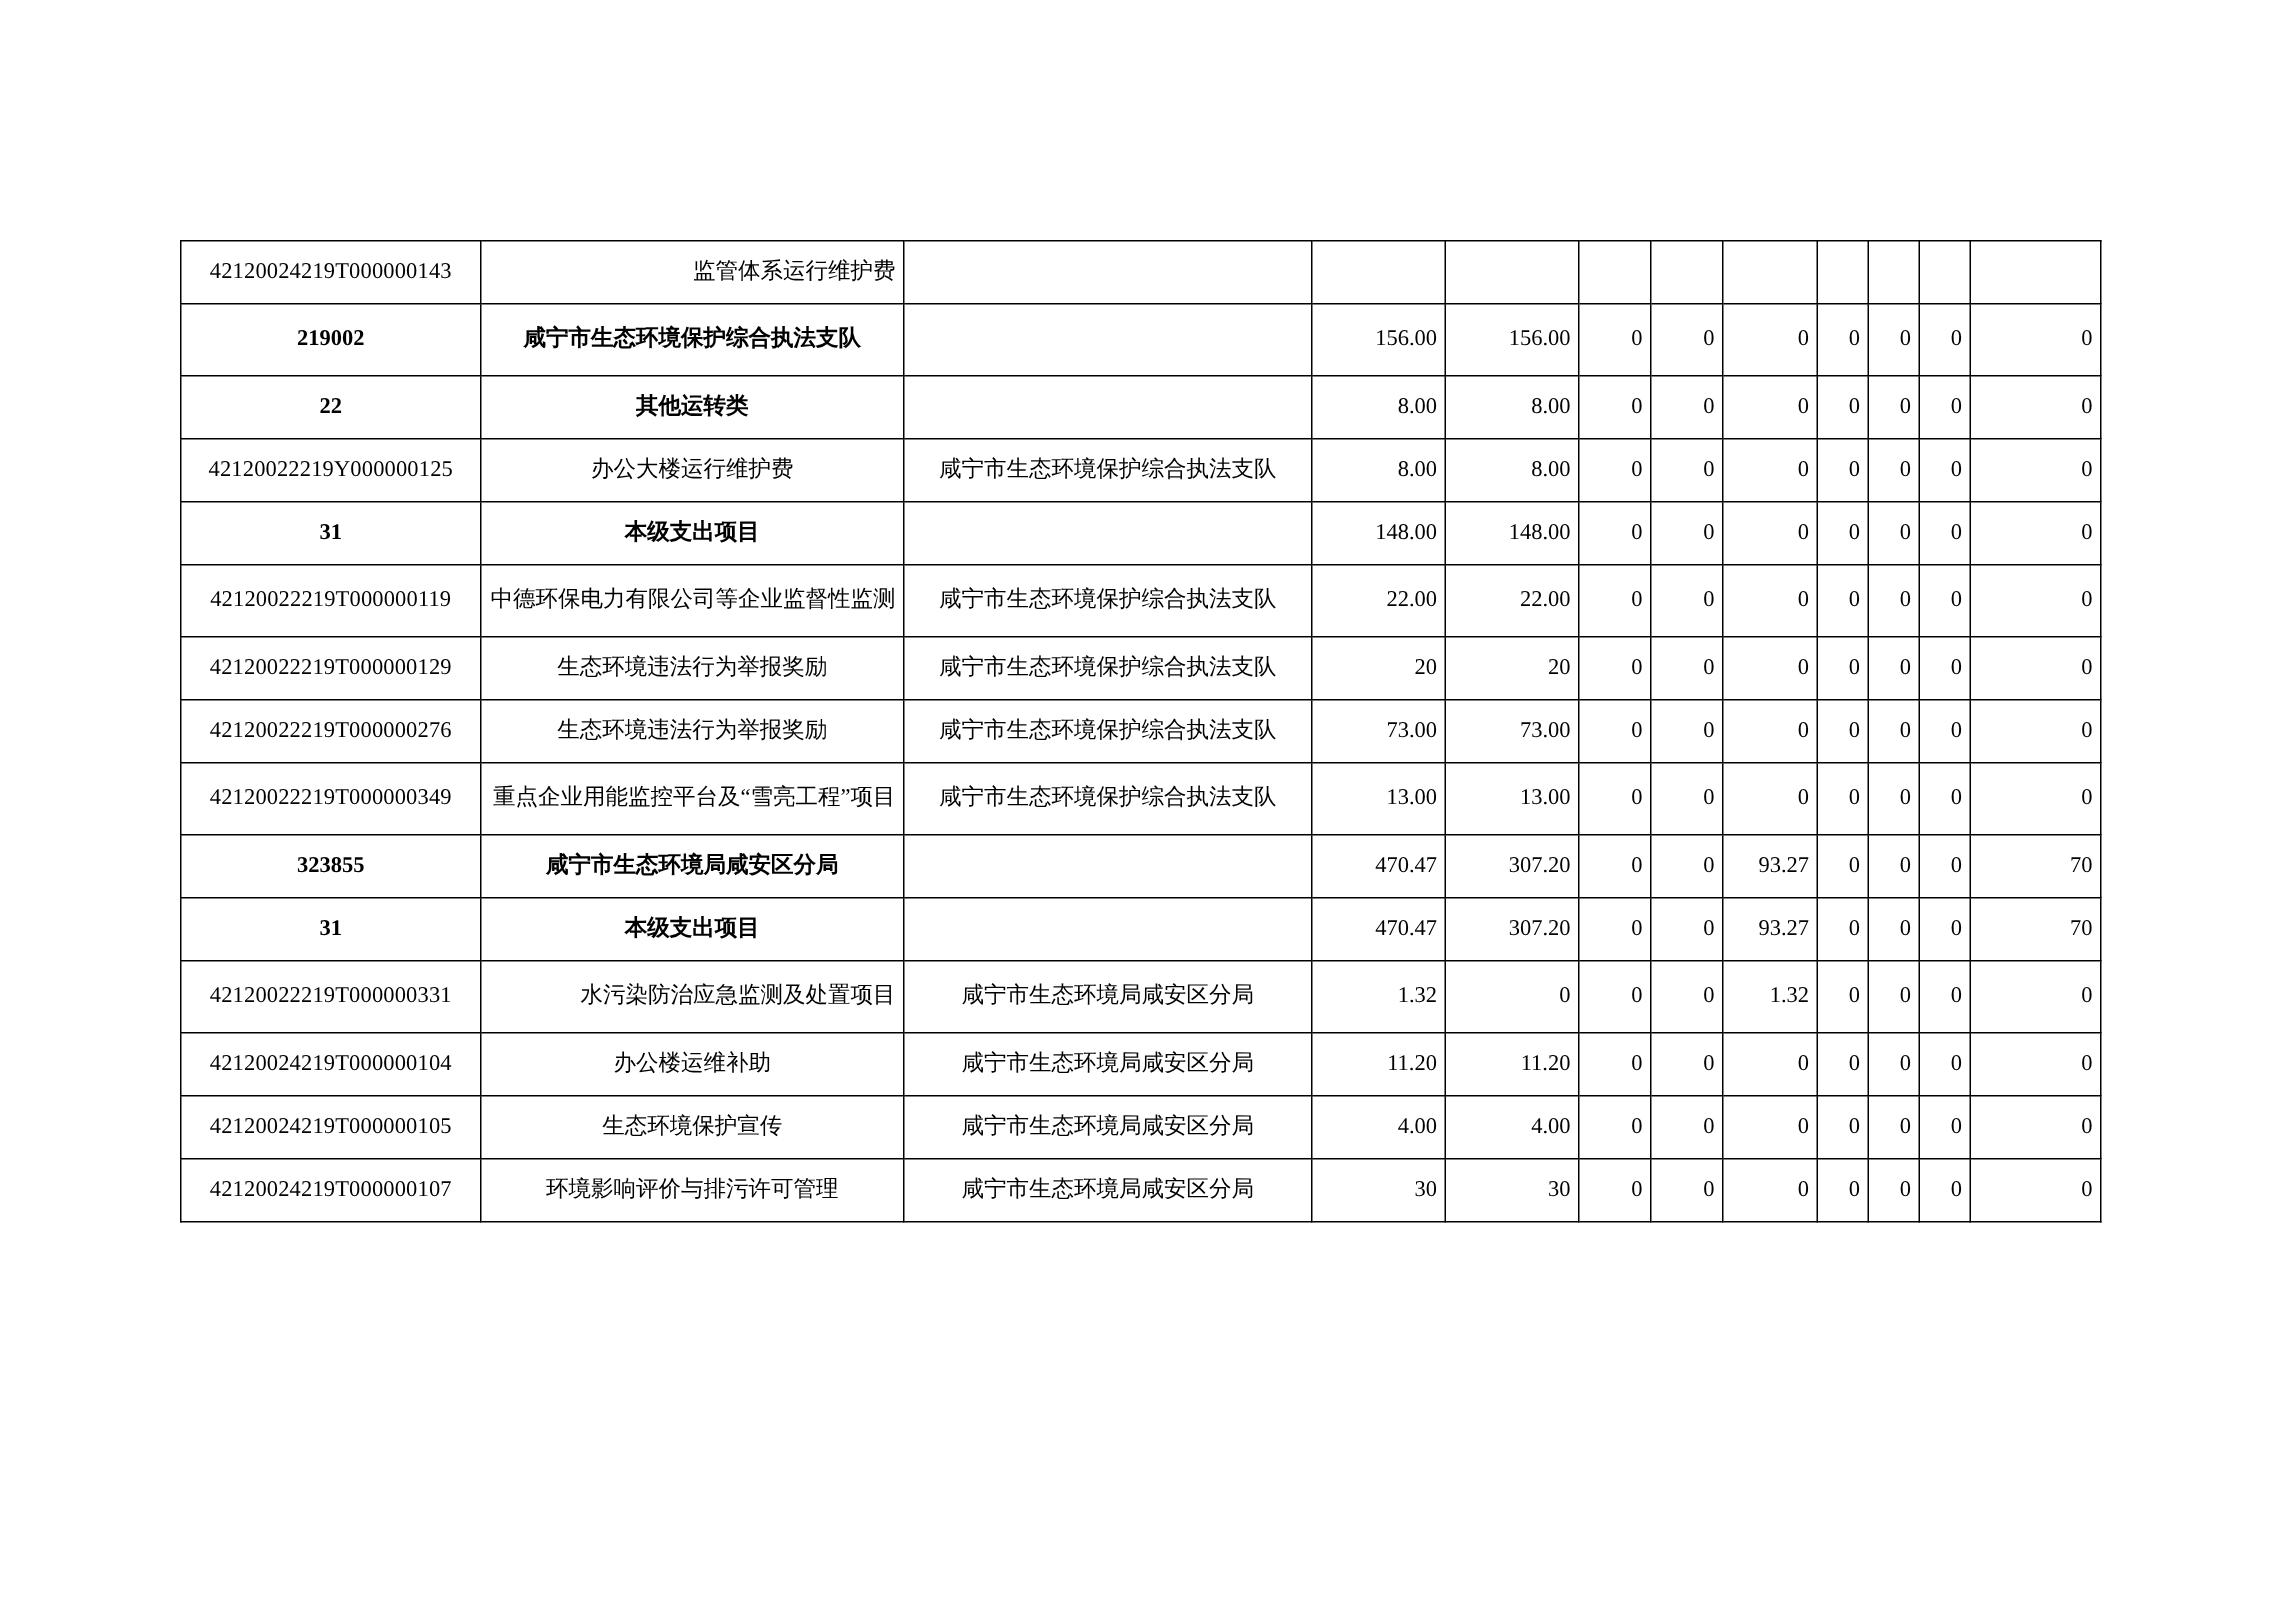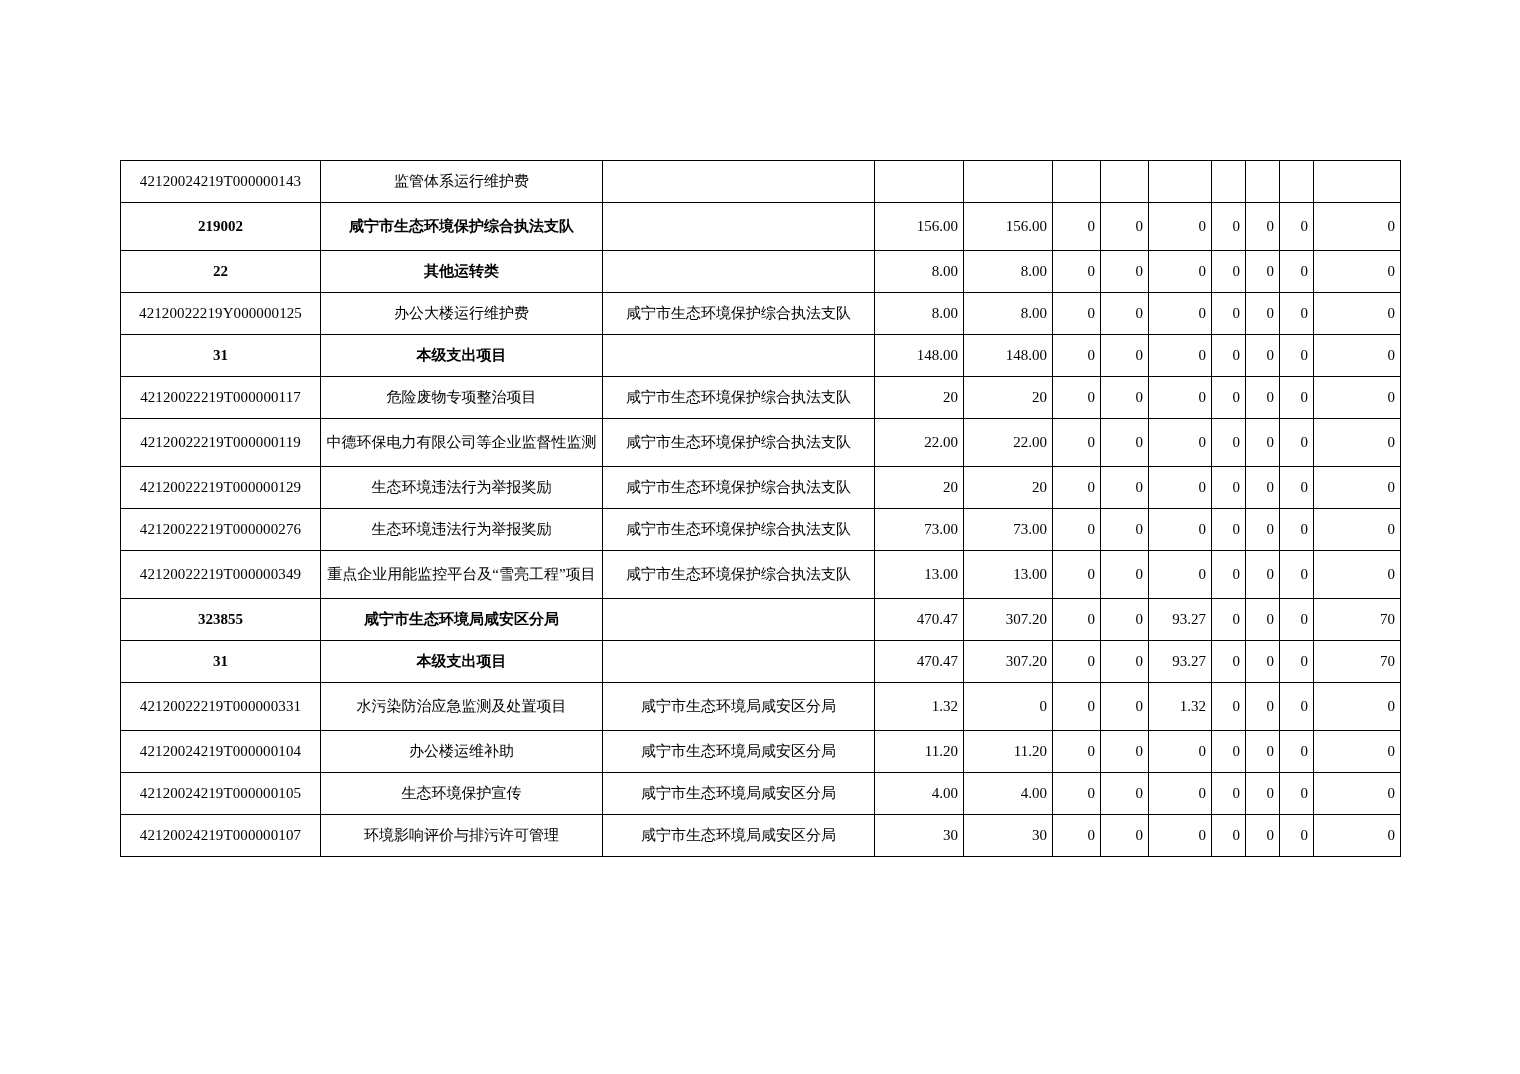--- a/index.html
+++ b/index.html
@@ -60,21 +60,21 @@
     vertical-align: bottom;
     padding-bottom: 2px;
   }
   .code-plain {
     text-align: center;
     font-size: 15px;
     vertical-align: middle;
     margin-top: 12px;
   }
   .name-center { text-align: center; }
-  .name-left   { text-align: center; padding-left: 12px; }
+  .name-left   { text-align: right; padding-left: 12px; }
   .name-indent { text-align: center; margin-top: 16px; }
   .bold { font-weight: bold; }
   .num { text-align: right; padding-right: 6px; }
   .unit { text-align: center; font-size: 15px; }
   .tall { height: 42px; padding-left: 36px; }
   .tall2 { height: 48px; }
 </style>
 </head>
 <body>
 
@@ -159,34 +159,20 @@
             <td class="num">148.00</td>
             <td class="num">148.00</td>
             <td class="num">0</td>
             <td class="num">0</td>
             <td class="num">0</td>
             <td class="num">0</td>
             <td class="num">0</td>
             <td class="num">0</td>
             <td class="num">0</td>
           </tr>
-          <tr class="tall">
-            <td class="code">42120022219T000000117</td>
-            <td class="name-indent">危险废物专项整治项目</td>
-            <td class="unit">咸宁市生态环境保护综合执法支队</td>
-            <td class="num">20</td>
-            <td class="num">20</td>
-            <td class="num">0</td>
-            <td class="num">0</td>
-            <td class="num">0</td>
-            <td class="num">0</td>
-            <td class="num">0</td>
-            <td class="num">0</td>
-            <td class="num">0</td>
-          </tr>
           <tr class="tall2">
             <td class="code">42120022219T000000119</td>
             <td class="name-left">中德环保电力有限公司等企业监督性监测</td>
             <td class="unit">咸宁市生态环境保护综合执法支队</td>
             <td class="num">22.00</td>
             <td class="num">22.00</td>
             <td class="num">0</td>
             <td class="num">0</td>
             <td class="num">0</td>
             <td class="num">0</td>

